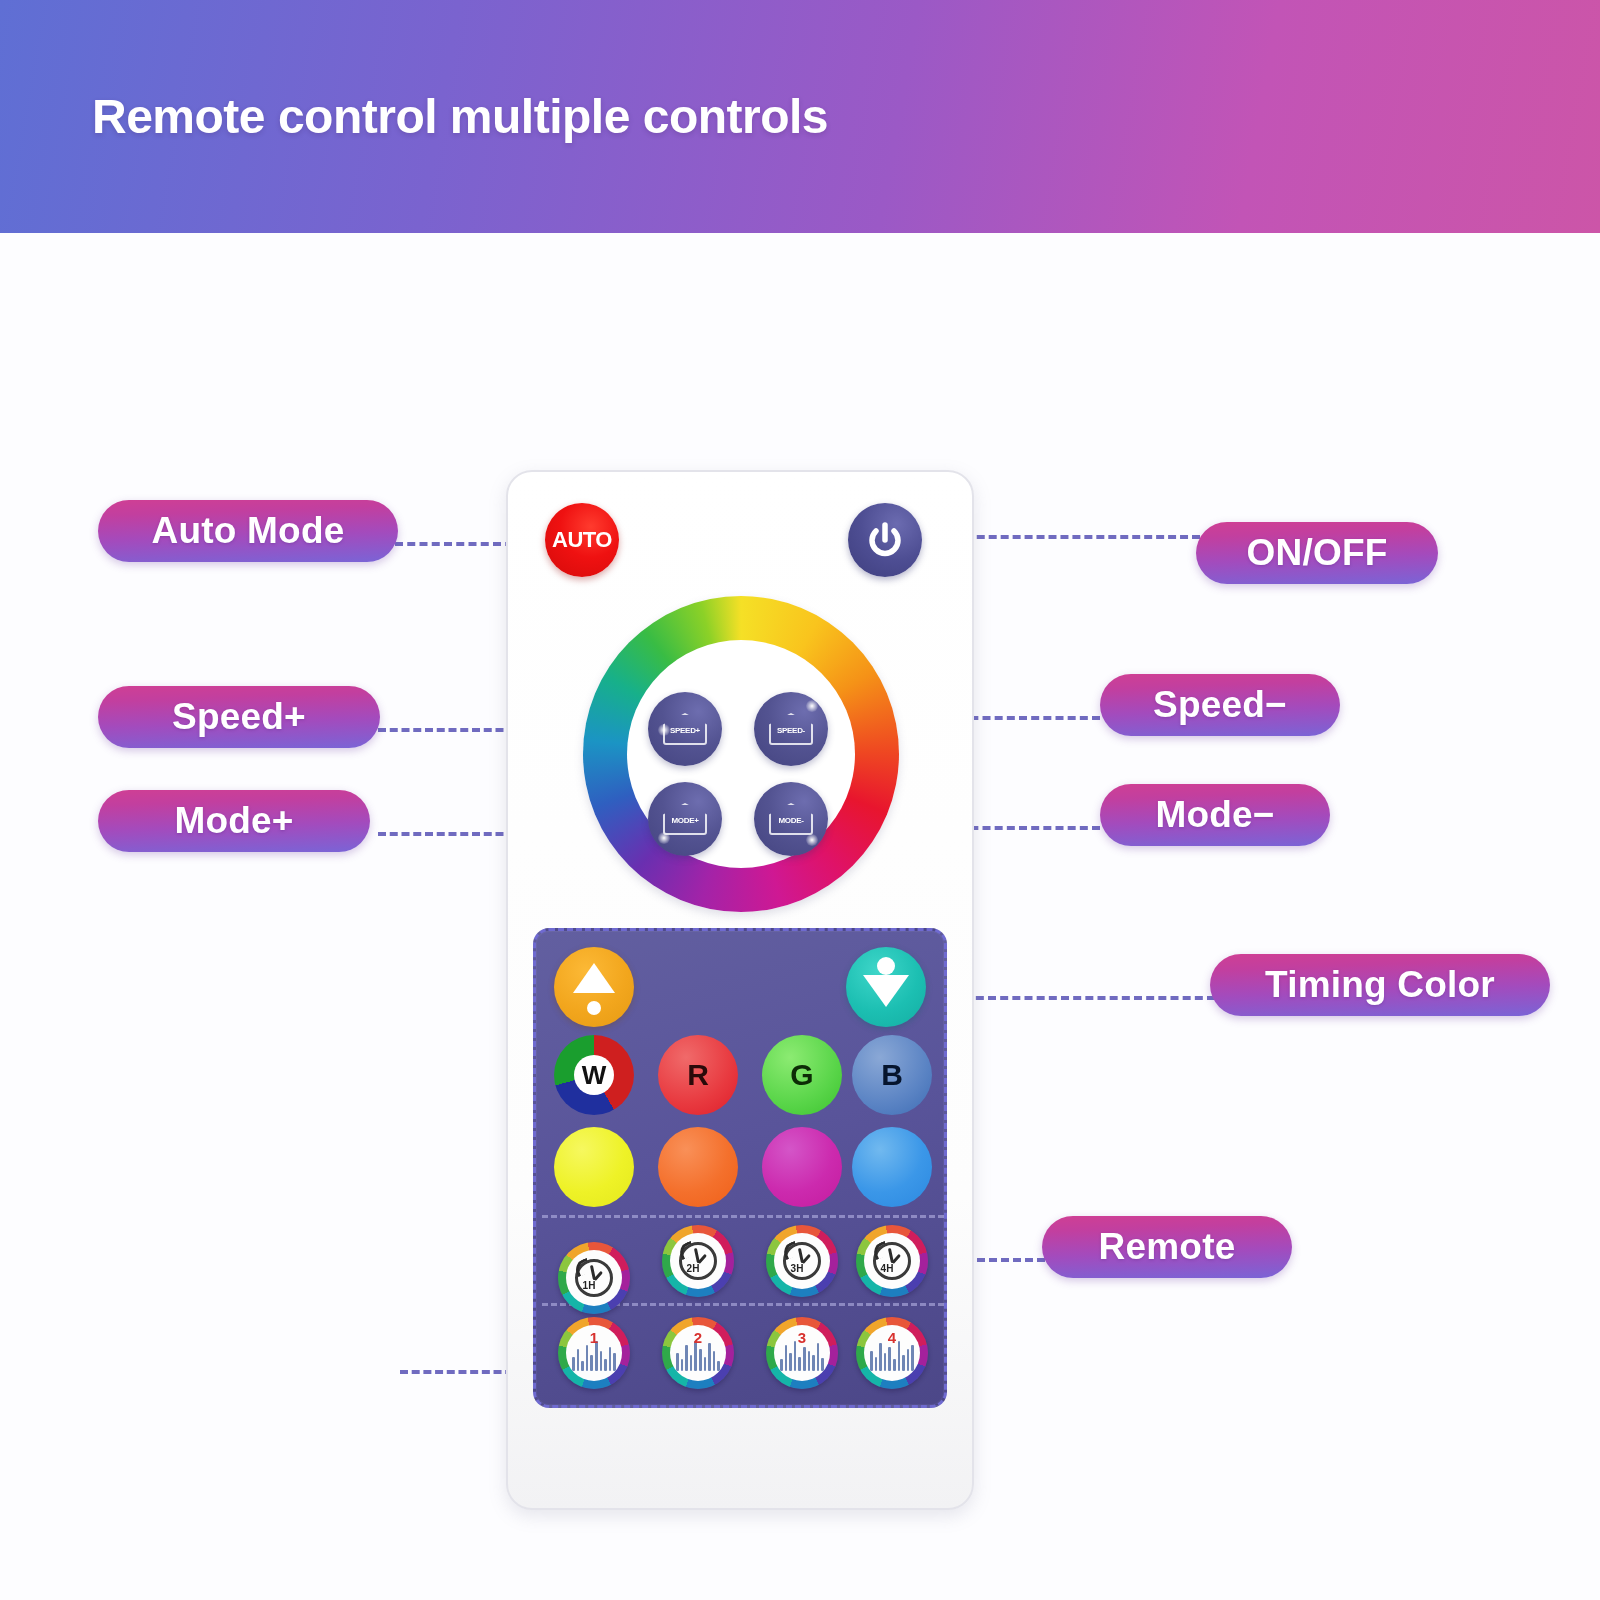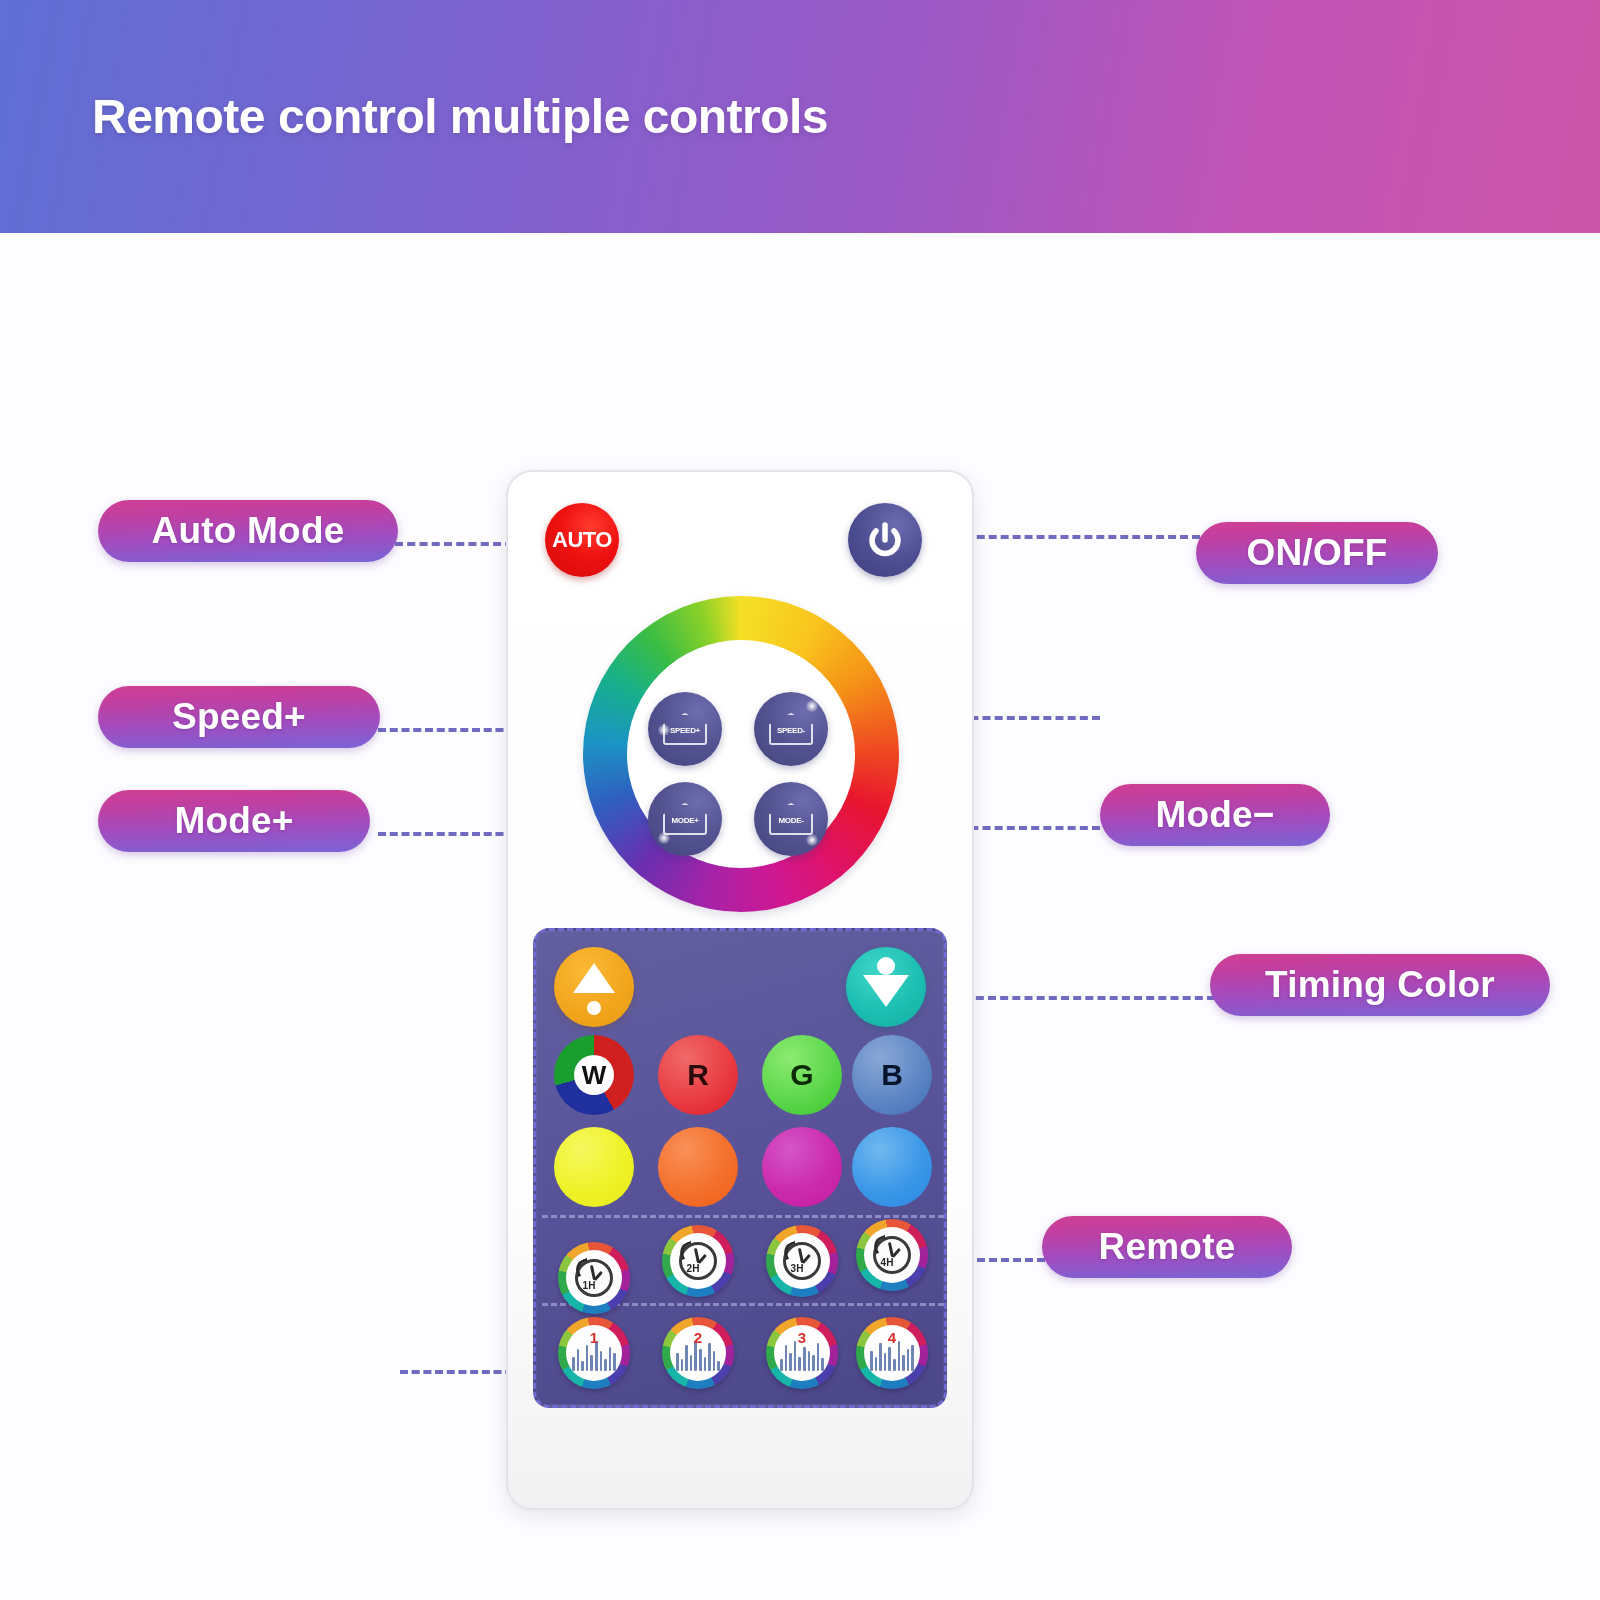--- a/index.html
+++ b/index.html
@@ -262,20 +262,23 @@
   <div class="pill" style="left:98px;  top:686px; width:282px;">
     <span class="lbl-txt">Speed+</span>
   </div>
   <div class="pill" style="left:98px;  top:790px; width:272px;">
     <span class="lbl-txt">Mode+</span>
   </div>
 
   <div class="pill" style="left:1196px; top:522px;  width:242px;justify-content:center;">
     <span class="lbl-txt">ON/OFF</span>
   </div>
+  <div class="pill" style="left:1100px; top:674px;  width:240px;">
+    <span class="lbl-txt">Speed−</span>
+  </div>
   <div class="pill" style="left:1100px; top:784px;  width:230px;">
     <span class="lbl-txt">Mode−</span>
   </div>
   <div class="pill" style="left:1210px; top:954px;  width:340px;">
     <span class="lbl-txt">Timing Color</span>
   </div>
   <div class="pill" style="left:1042px; top:1216px; width:250px;">
     <span class="lbl-txt">Remote</span>
   </div>
 
@@ -383,21 +386,21 @@
       <div class="face">
         <div class="clock-face">
           <div class="clock-ring"></div>
             <div class="clock-arrow"></div>
           <div class="hand-h"></div>
             <div class="hand-m"></div>
           <div class="clock-lbl">3H</div>
         </div>
       </div>
     </div>
-    <div class="ring-btn" style="left:320px; top:288px; width:72px; height:72px;">
+    <div class="ring-btn" style="left:320px; top:294px; width:72px; height:72px;">
       <div class="face">
         <div class="clock-face">
           <div class="clock-ring"></div>
             <div class="clock-arrow"></div>
           <div class="hand-h"></div>
             <div class="hand-m"></div>
           <div class="clock-lbl">4H</div>
         </div>
       </div>
     </div>

